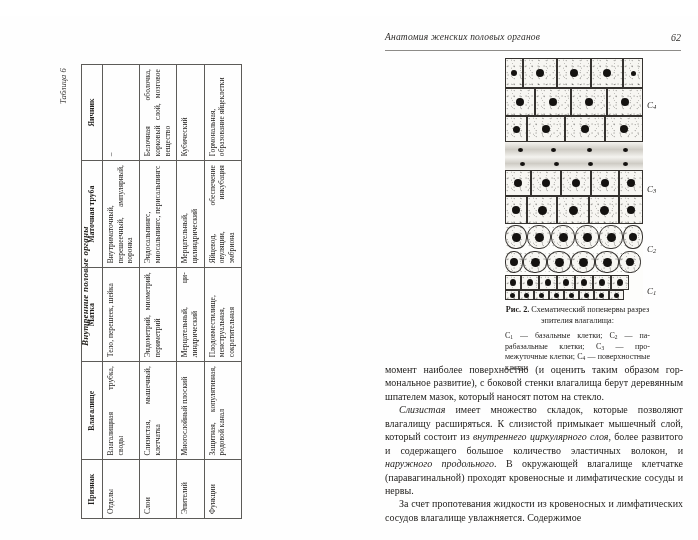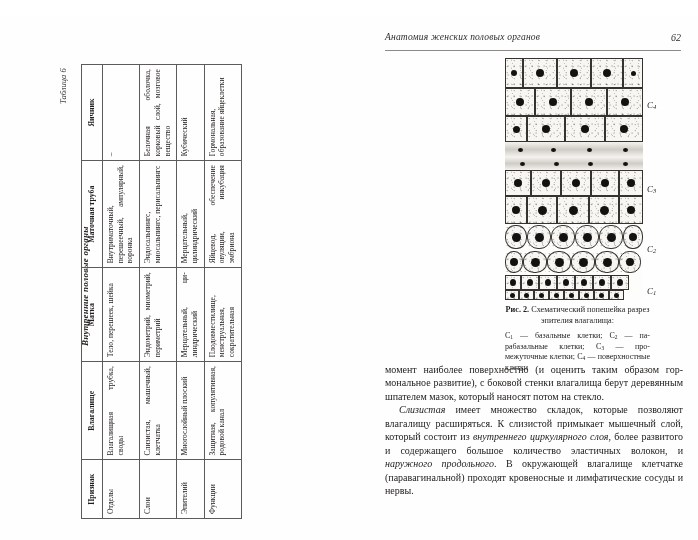--- a/index.html
+++ b/index.html
@@ -519,24 +519,25 @@
 
       <div class="fig-labels">
         <span class="fig-label" style="top:42px;left:0;">C<sub>4</sub></span>
         <span class="fig-label" style="top:126px;left:0;">C<sub>3</sub></span>
         <span class="fig-label" style="top:186px;left:0;">C<sub>2</sub></span>
         <span class="fig-label" style="top:228px;left:0;">C<sub>1</sub></span>
       </div>
 
       <div class="fig-caption">
         <span class="lead">Рис. 2.</span>
-        <span>Схематический попе­шейка разрез эпителия вла­галища:</span>
+        <span>Схематический попе­нервы разрез эпителия вла­галища:</span>
         <span class="legend">C<sub>1</sub> — базальные клетки; C<sub>2</sub> — па­рабазальные клетки; C<sub>3</sub> — про­межуточные клетки; C<sub>4</sub> — по­верхностные клетки</span>
       </div>
     </div>
 
     <div class="body-text">
       <p>момент наиболее поверхностно (и оценить таким образом гор­мональное развитие), с боковой стенки влагалища берут дере­вянным шпателем мазок, который наносят потом на стекло.</p>
       <p><i>Слизистая</i><span> имеет множество складок, которые позволяют влагалищу расширяться. К слизистой примыкает мышечный слой, который состоит из </span><i>внутреннего циркулярного слоя</i><span>, более развитого и содержащего большое количество эластичных во­локон, и </span><i>наружного продольного</i><span>. В окружающей влагалище клетчатке (паравагинальной) проходят кровеносные и лимфа­тические сосуды и нервы.</span></p>
+      <p>За счет пропотевания жидкости из кровеносных и лим­фатических сосудов влагалище увлажняется. Содержимое</p>
     </div>
 
   </div>
 </div>
 
 </body></html>

